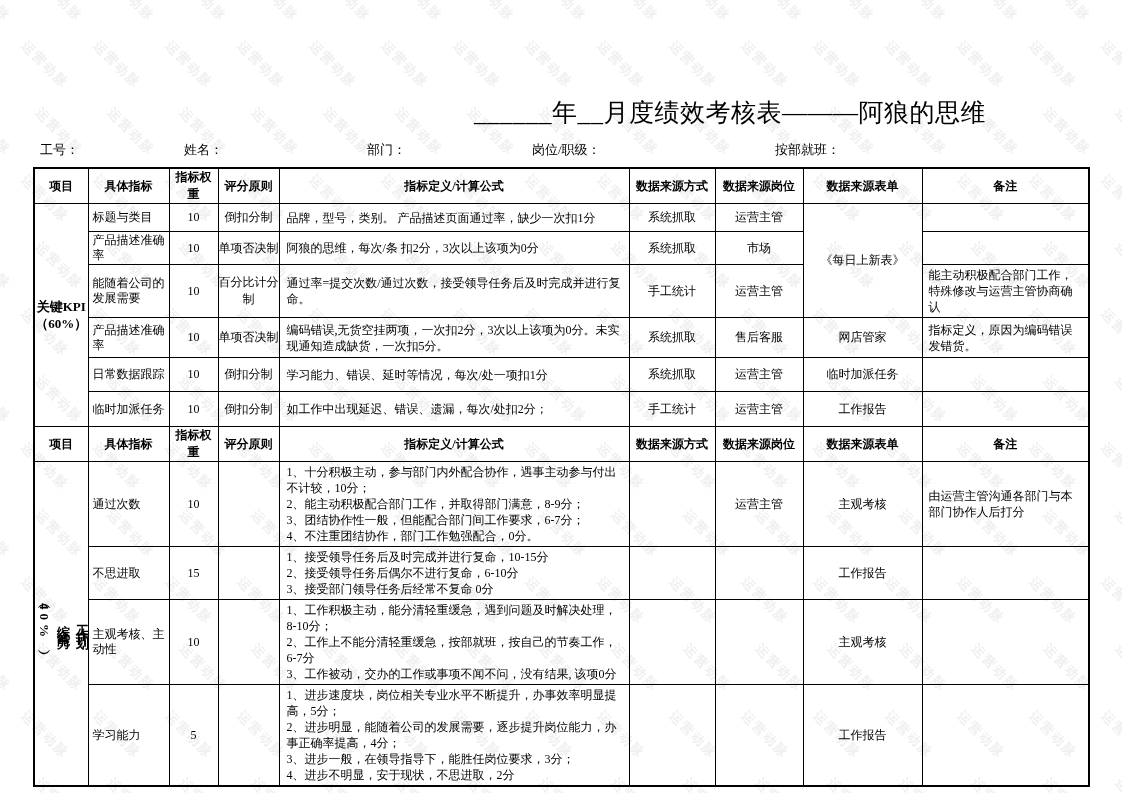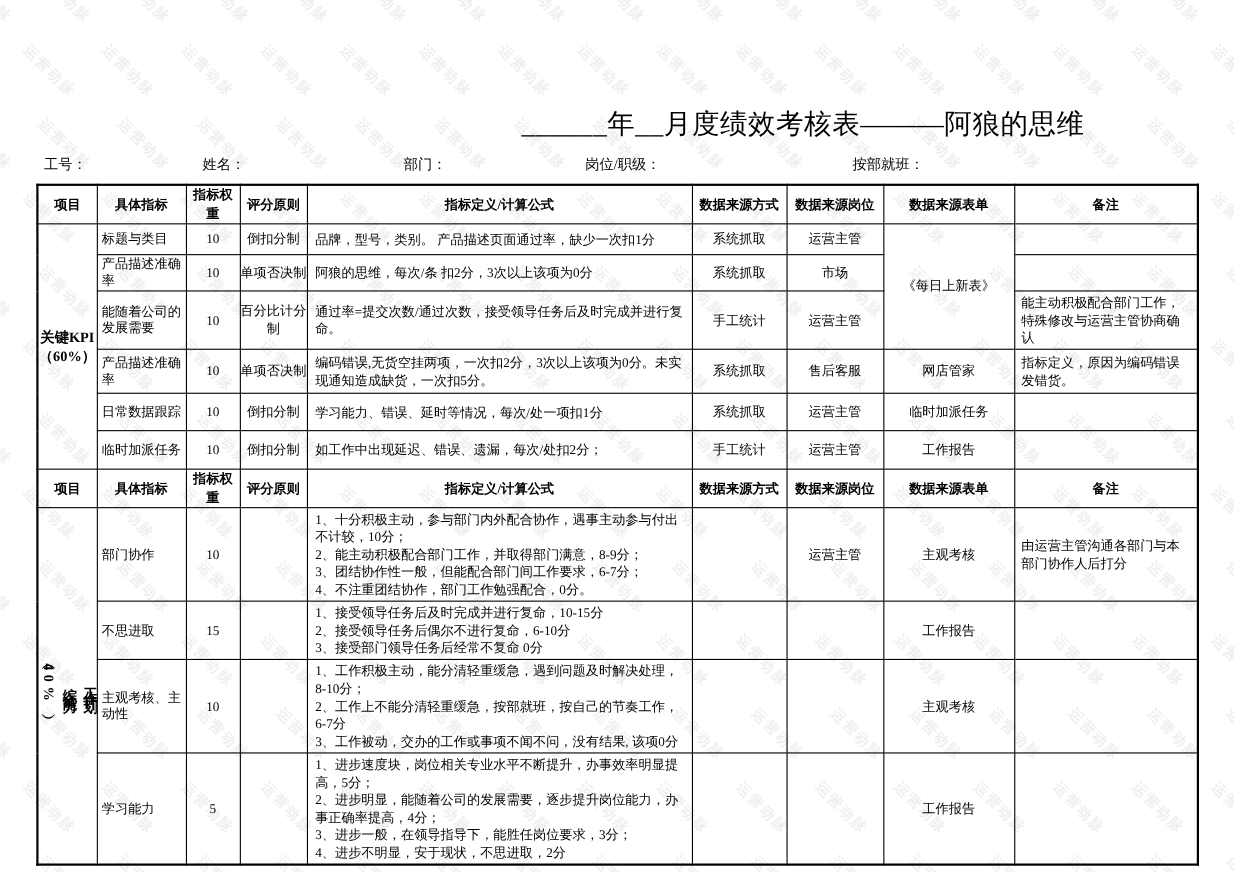--- a/index.html
+++ b/index.html
@@ -378,21 +378,21 @@
   </tr>
 
   <tr class="rg">
     <td class="sec2" rowspan="4">
       <div class="vert">
         <div>工作计划</div>
         <div>综合能力</div>
         <div>（40%）</div>
       </div>
     </td>
-    <td class="ind">部门协作</td>
+    <td class="ind">通过次数</td>
     <td class="tc">10</td>
     <td class="tc"></td>
     <td class="def">1、十分积极主动，参与部门内外配合协作，遇事主动参与付出不计较，10分；
 2、能主动积极配合部门工作，并取得部门满意，8-9分；
 3、团结协作性一般，但能配合部门间工作要求，6-7分；
 4、不注重团结协作，部门工作勉强配合，0分。</td>
     <td class="tc"></td>
     <td class="tc">运营主管</td>
     <td class="tc">主观考核</td>
     <td class="rem">由运营主管沟通各部门与本部门协作人后打分</td>

